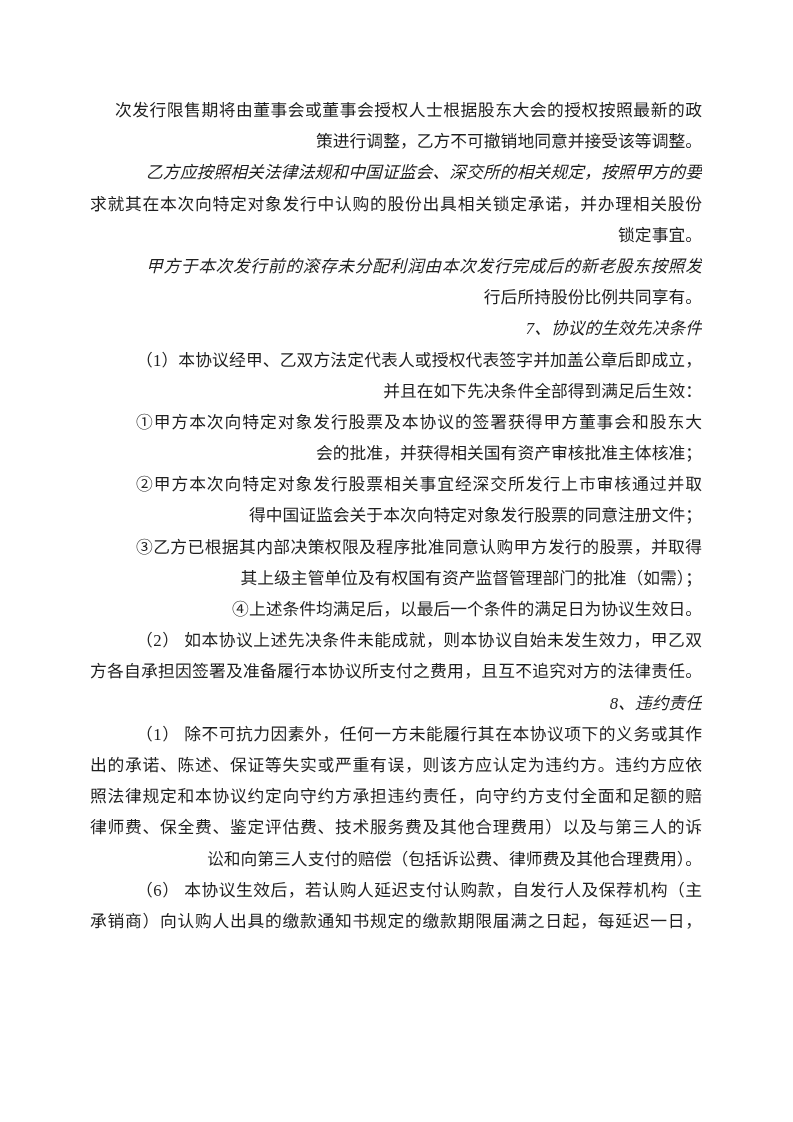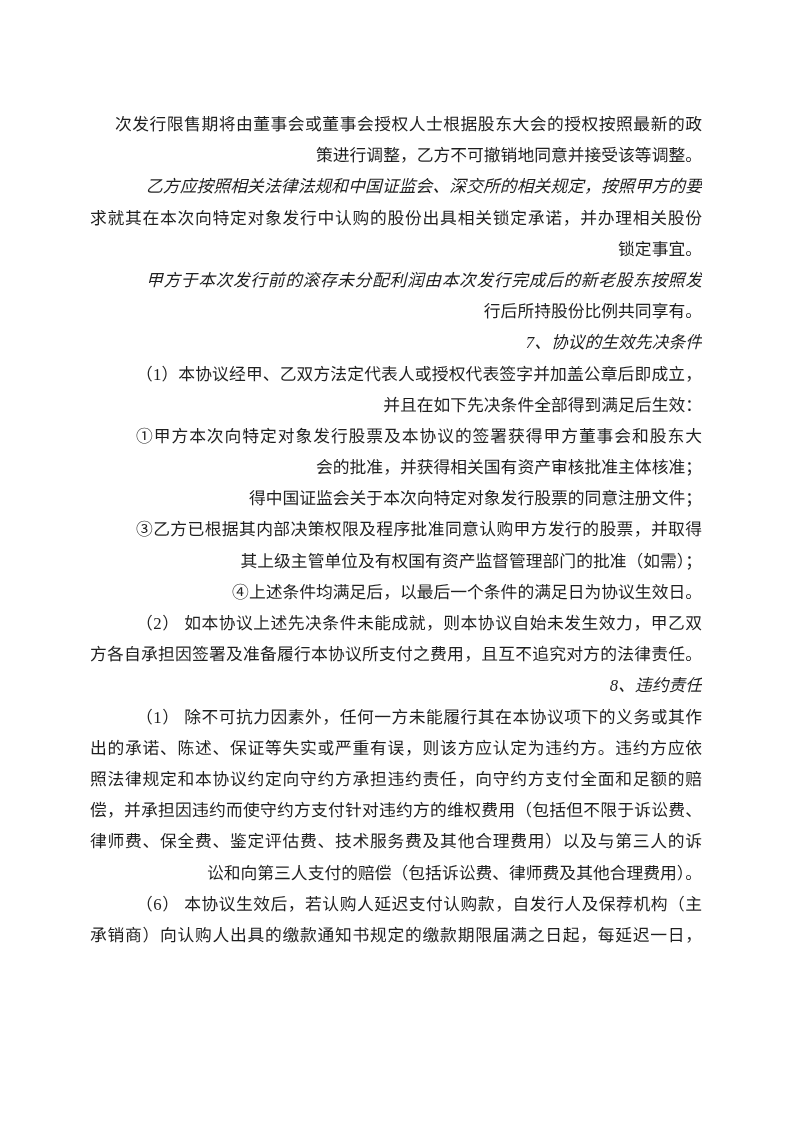--- a/index.html
+++ b/index.html
@@ -11,21 +11,21 @@
     position: relative;
     width: 793px;
     height: 1122px;
     background: #ffffff;
     overflow: hidden;
     font-family: "Liberation Serif", "DejaVu Serif", serif;
   }
   .textblock {
     position: absolute;
     left: 90px;
-    top: 109px;
+    top: 95px;
     width: 612px;
     font-size: 16.8px;
     color: #1f1f1f;
     font-weight: 400;
   }
   .ln {
     height: 31.2px;
     line-height: 31.2px;
     overflow: hidden;
     text-align: right;
@@ -50,29 +50,29 @@
     <div class="ln i56 j">乙方应按照相关法律法规和中国证监会、深交所的相关规定，按照甲方的要</div>
     <div class="ln j">求就其在本次向特定对象发行中认购的股份出具相关锁定承诺，并办理相关股份</div>
     <div class="ln">锁定事宜。</div>
     <div class="ln i56 j">甲方于本次发行前的滚存未分配利润由本次发行完成后的新老股东按照发</div>
     <div class="ln">行后所持股份比例共同享有。</div>
     <div class="ln i56">7、协议的生效先决条件</div>
     <div class="ln i46 j">（1）本协议经甲、乙双方法定代表人或授权代表签字并加盖公章后即成立，</div>
     <div class="ln">并且在如下先决条件全部得到满足后生效：</div>
     <div class="ln i46 j">①甲方本次向特定对象发行股票及本协议的签署获得甲方董事会和股东大</div>
     <div class="ln">会的批准，并获得相关国有资产审核批准主体核准；</div>
+    <div class="ln i46 j">②甲方本次向特定对象发行股票相关事宜经深交所发行上市审核通过并取</div>
     <div class="ln">得中国证监会关于本次向特定对象发行股票的同意注册文件；</div>
     <div class="ln i46 j">③乙方已根据其内部决策权限及程序批准同意认购甲方发行的股票，并取得</div>
     <div class="ln">其上级主管单位及有权国有资产监督管理部门的批准（如需）；</div>
     <div class="ln i46">④上述条件均满足后，以最后一个条件的满足日为协议生效日。</div>
     <div class="ln i46 j">（2） 如本协议上述先决条件未能成就，则本协议自始未发生效力，甲乙双</div>
     <div class="ln j">方各自承担因签署及准备履行本协议所支付之费用，且互不追究对方的法律责任。</div>
     <div class="ln i56">8、违约责任</div>
     <div class="ln i46 j">（1） 除不可抗力因素外，任何一方未能履行其在本协议项下的义务或其作</div>
     <div class="ln j">出的承诺、陈述、保证等失实或严重有误，则该方应认定为违约方。违约方应依</div>
     <div class="ln j">照法律规定和本协议约定向守约方承担违约责任，向守约方支付全面和足额的赔</div>
-    <div class="ln j">偿，并承担因违约而使守约方支付针对违约方的维权费用（包括但不限于诉讼费、</div>
     <div class="ln j">律师费、保全费、鉴定评估费、技术服务费及其他合理费用）以及与第三人的诉</div>
     <div class="ln">讼和向第三人支付的赔偿（包括诉讼费、律师费及其他合理费用）。</div>
     <div class="ln i46 j">（6） 本协议生效后，若认购人延迟支付认购款，自发行人及保荐机构（主</div>
     <div class="ln j">承销商）向认购人出具的缴款通知书规定的缴款期限届满之日起，每延迟一日，</div>
   </div>
 </div>
 
 </body></html>

